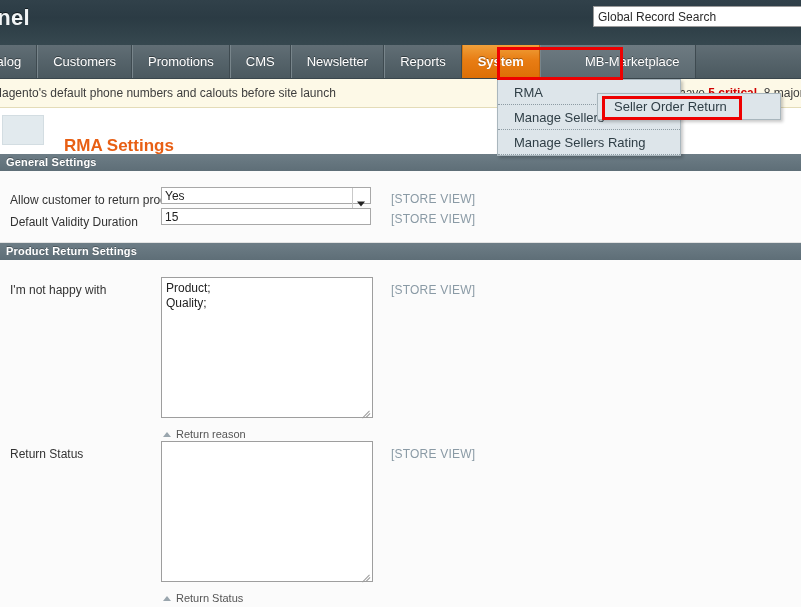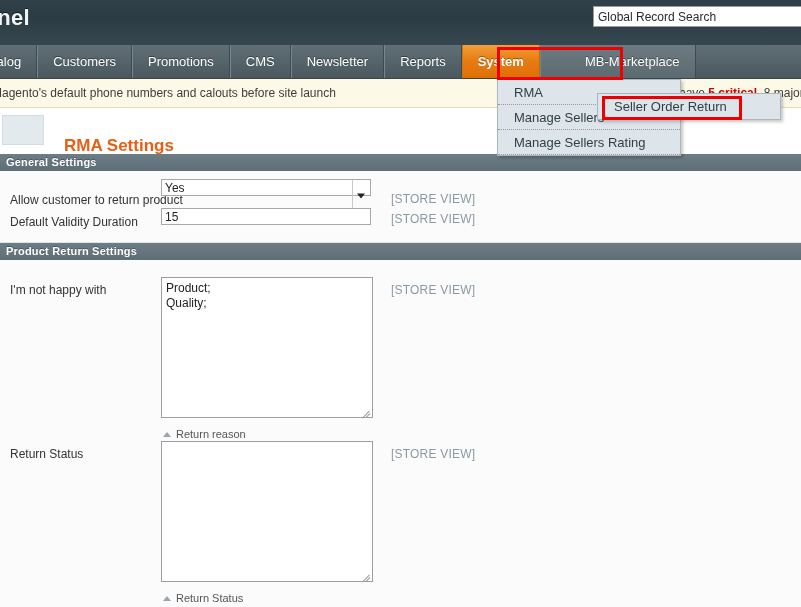--- a/index.html
+++ b/index.html
@@ -324,21 +324,21 @@
       <div class="head-chip"></div>
       <div class="page-title">RMA Settings</div>
     </div>
 
     <div class="section-head">General Settings</div>
 
     <div class="fieldset fs-general">
 
       <div class="row">
         <div class="row-label" style="left:10px; top:22px;">Allow customer to return product</div>
-        <div class="sel-wrap" style="left:161px; top:8px; width:210px; height:33px;">
+        <div class="sel-wrap" style="left:161px; top:16px; width:210px; height:33px;">
           <select class="field" style="left:0; top:0; width:210px; height:17px;">
             <option>Yes</option>
           </select>
           <div class="sel-divider"></div>
           <div class="sel-arrow"></div>
         </div>
         <div class="scope" style="left:391px; top:21px;">[STORE VIEW]</div>
       </div>
 
       <div class="row">

